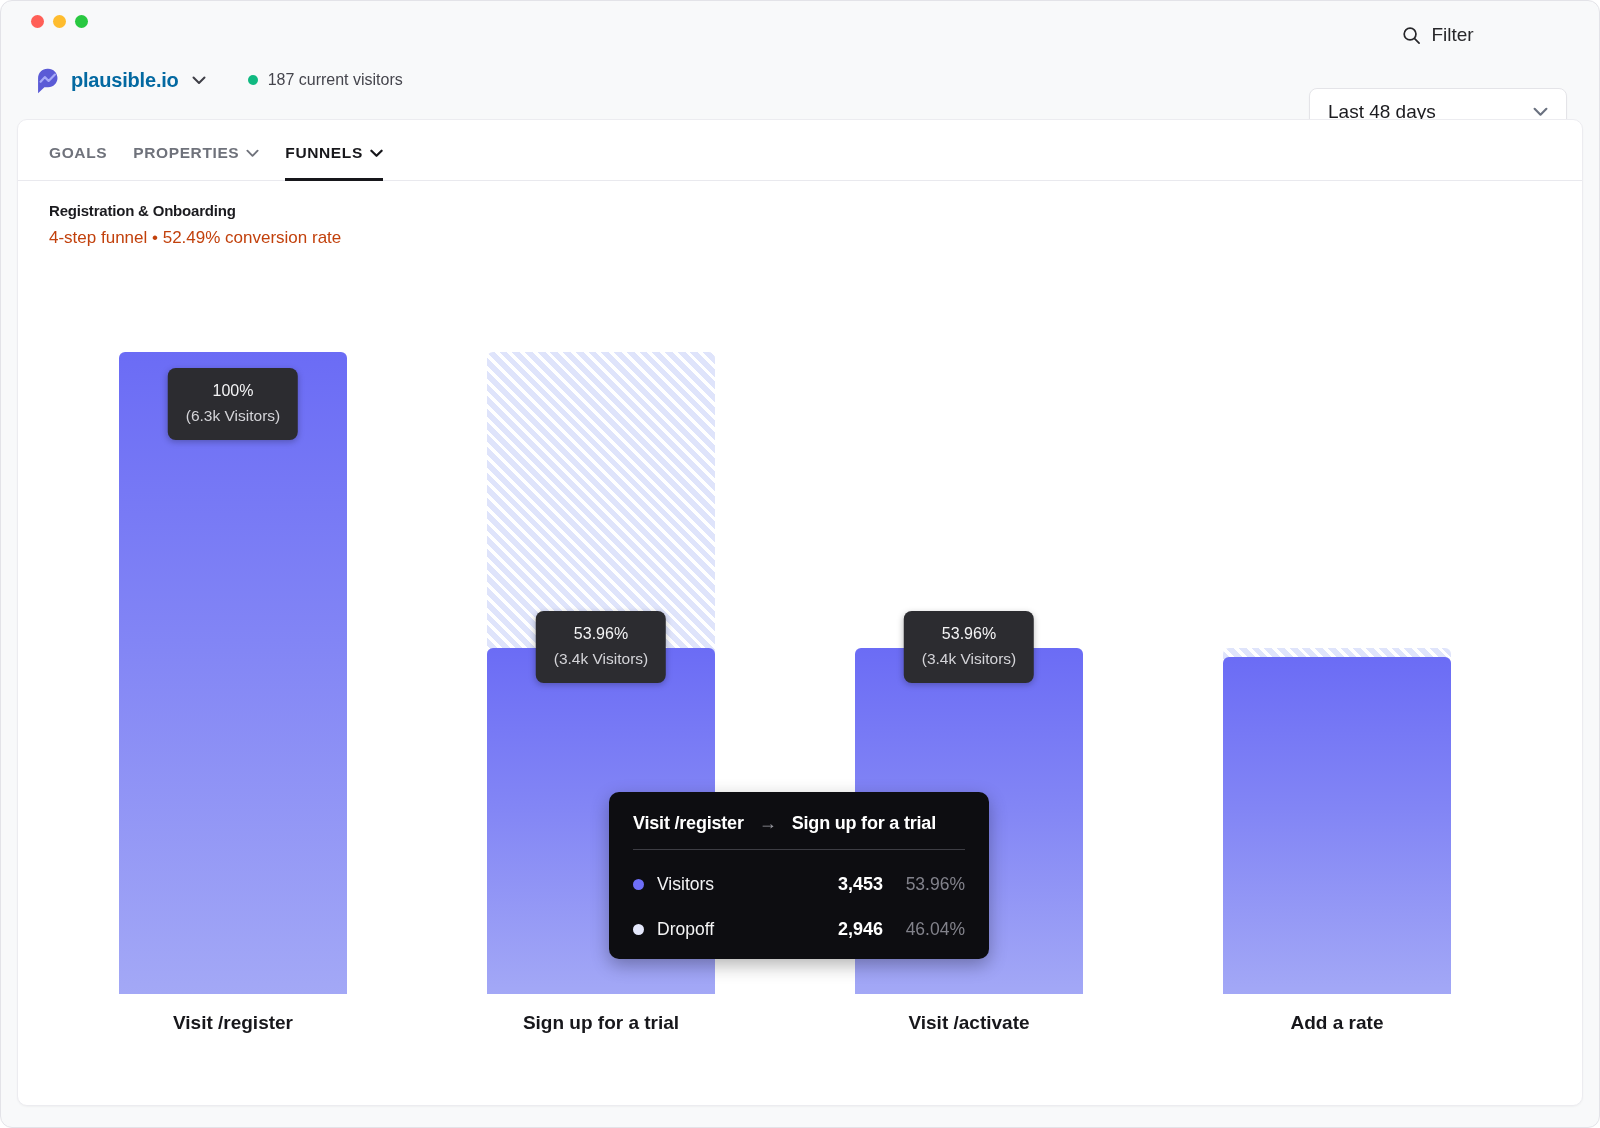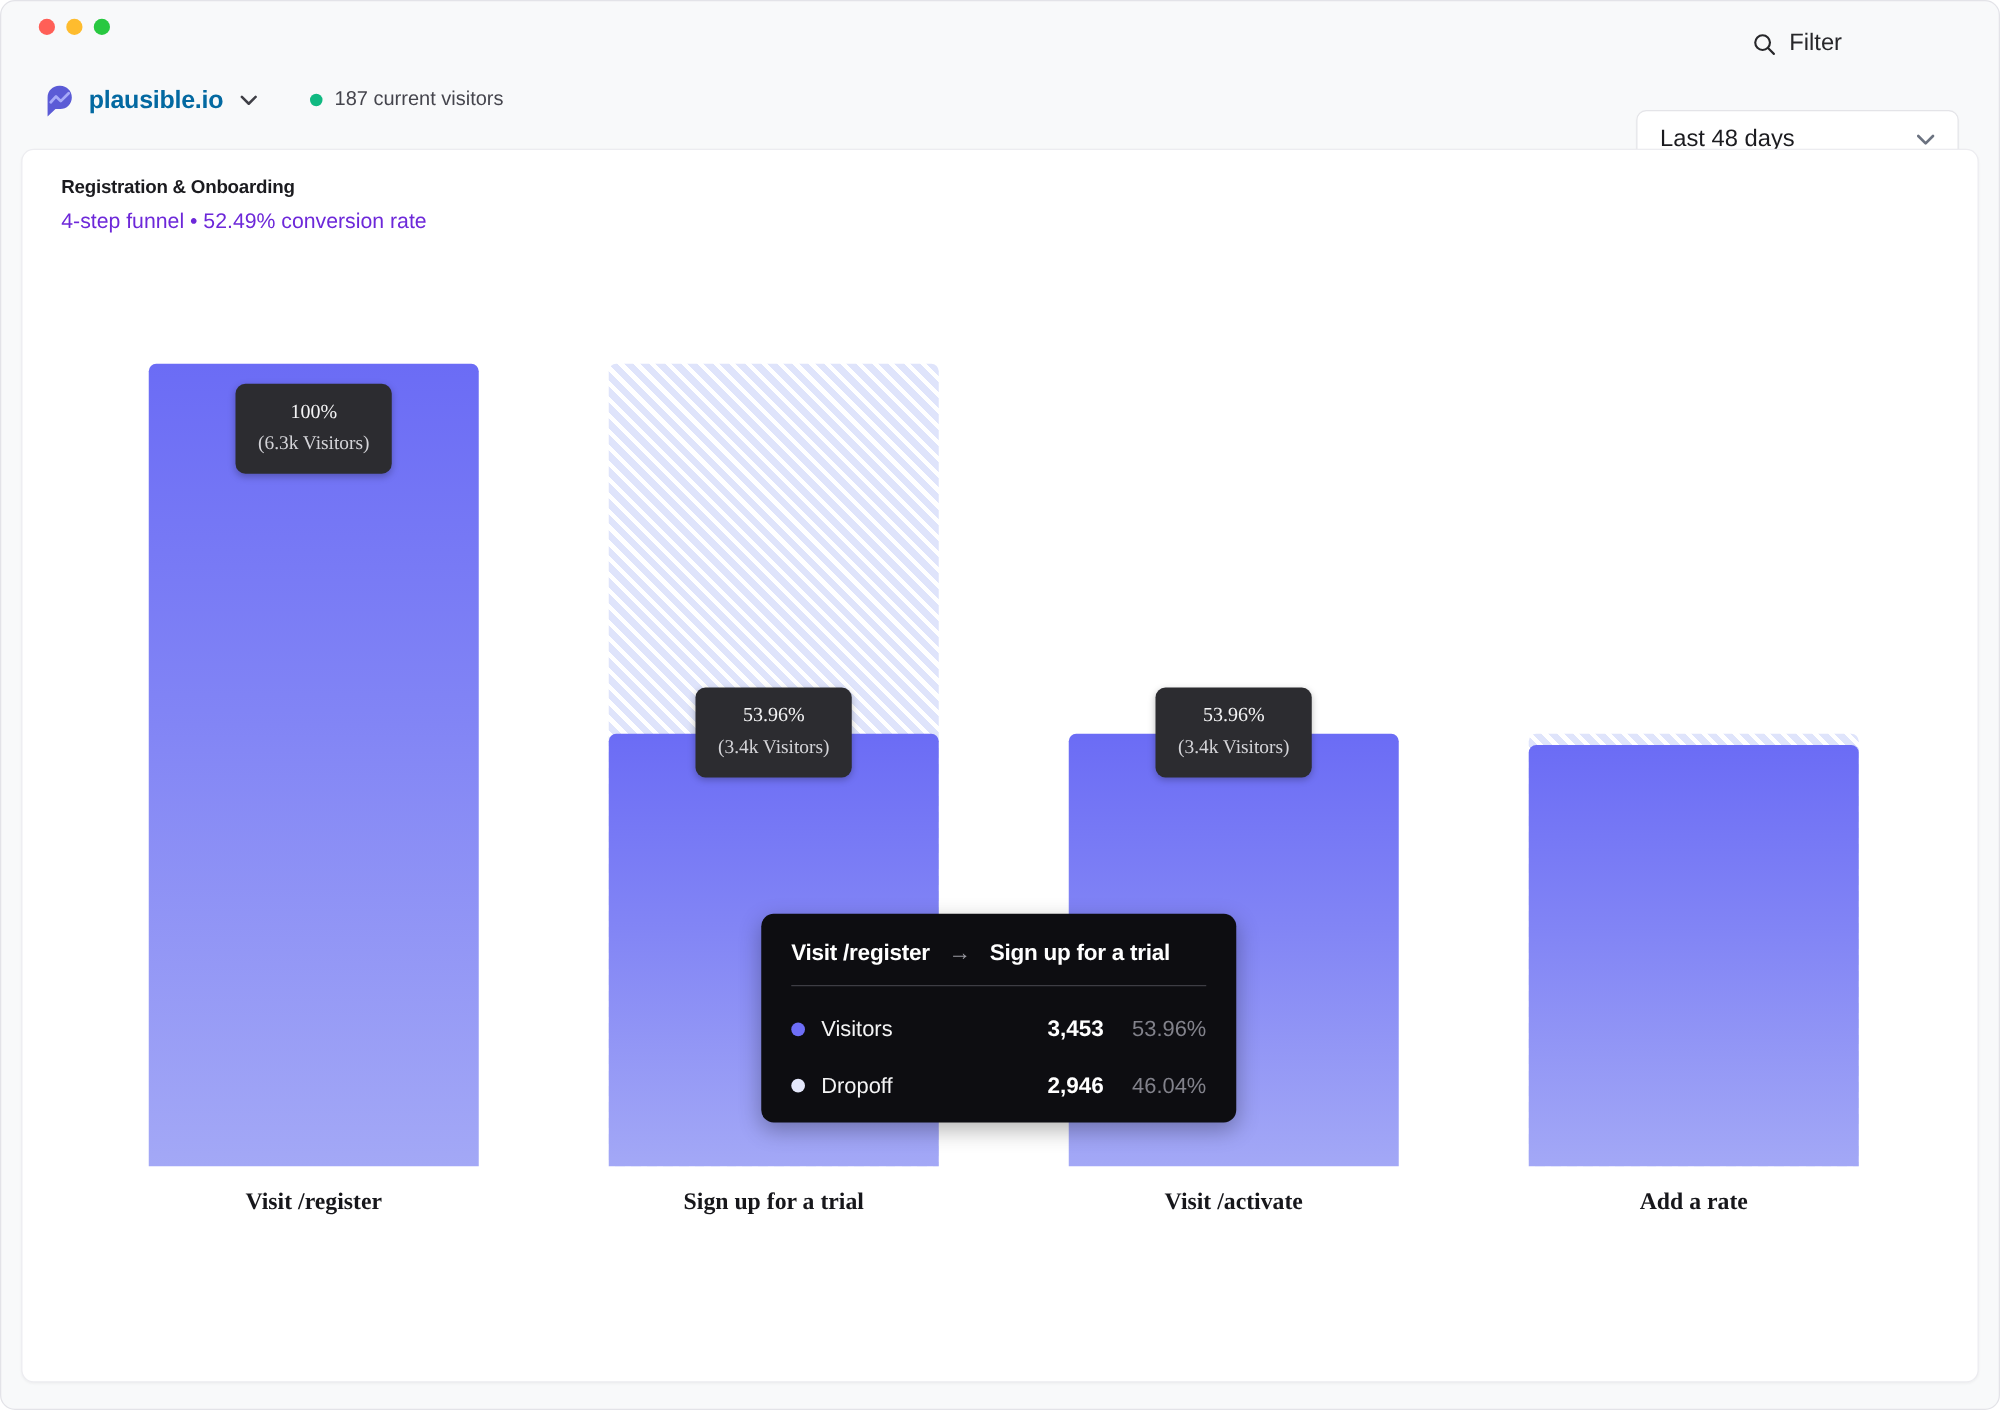--- a/index.html
+++ b/index.html
@@ -59,25 +59,25 @@
   .tabs { display: flex; gap: 26px; padding: 24px 31px 0 31px; border-bottom: 1px solid #e9e9ee; }
   .tab {
     font-size: 15.5px; font-weight: 600; letter-spacing: 0.04em;
     color: #6f727b; padding-bottom: 16px; cursor: pointer;
     display: flex; align-items: center; gap: 7px;
     border-bottom: 3px solid transparent; margin-bottom: -1px;
   }
   .tab.active { color: #17171b; border-bottom-color: #17171b; }
 
   .funnel-title { margin: 21px 0 0 31px; font-size: 15px; font-weight: 700; color: #1b1b1f; letter-spacing: -0.2px; }
-  .funnel-subtitle { margin: 9px 0 0 31px; font-size: 17px; color: #6d28d9; }
+  .funnel-subtitle { margin: 9px 0 0 31px; font-size: 17px; color: #c2410c; }
 
   
   .chart { position: relative; height: 792px; }
-  .funnel-col { position: absolute; top: 0; width: 264px; height: 100%; font-family: Liberation Serif, serif; }
+  .funnel-col { position: absolute; top: 0; width: 228px; height: 100%; }
   .col-1 { left: 101px; } .col-2 { left: 469px; } .col-3 { left: 837px; } .col-4 { left: 1205px; }
 
   .bar-hatch {
     position: absolute; bottom: 46px; left: 0; width: 100%;
     border-radius: 6px 6px 0 0;
     background: repeating-linear-gradient(45deg, #ffffff 0px, #ffffff 3.5px, #dfe4fb 3.5px, #dfe4fb 9px);
   }
   .bar-solid {
     position: absolute; bottom: 46px; left: 0; width: 100%;
     border-radius: 6px 6px 0 0;
@@ -159,20 +159,37 @@
         <span class="daterange-value">Last 48 days</span>
         <svg class="icon" width="15" height="10" viewBox="0 0 14 9">
           <path d="M1.5 1.5L7 7l5.5-5.5" stroke="#6b7280" stroke-width="2" fill="none" stroke-linecap="round" stroke-linejoin="round"></path>
         </svg>
       </div>
     </div>
   </div>
 
   <div class="card">
 
+    <div class="tabs">
+      <div class="tab">
+        <span>GOALS</span>
+      </div>
+      <div class="tab">
+        <span>PROPERTIES</span>
+        <svg class="icon" width="13" height="9" viewBox="0 0 14 9">
+          <path d="M1.5 1.5L7 7l5.5-5.5" stroke="#6f727b" stroke-width="2" fill="none" stroke-linecap="round" stroke-linejoin="round"></path>
+        </svg>
+      </div>
+      <div class="tab active">
+        <span>FUNNELS</span>
+        <svg class="icon" width="13" height="9" viewBox="0 0 14 9">
+          <path d="M1.5 1.5L7 7l5.5-5.5" stroke="#17171b" stroke-width="2.4" fill="none" stroke-linecap="round" stroke-linejoin="round"></path>
+        </svg>
+      </div>
+    </div>
 
     <h2 class="funnel-title">Registration &amp; Onboarding</h2>
     <p class="funnel-subtitle">4-step funnel • 52.49% conversion rate</p>
 
     <div class="chart">
 
       <div class="funnel-col col-1">
 
         <div class="bar-solid" style="height: 642px;"></div>
         <div class="bar-badge" style="top: 120px;">

